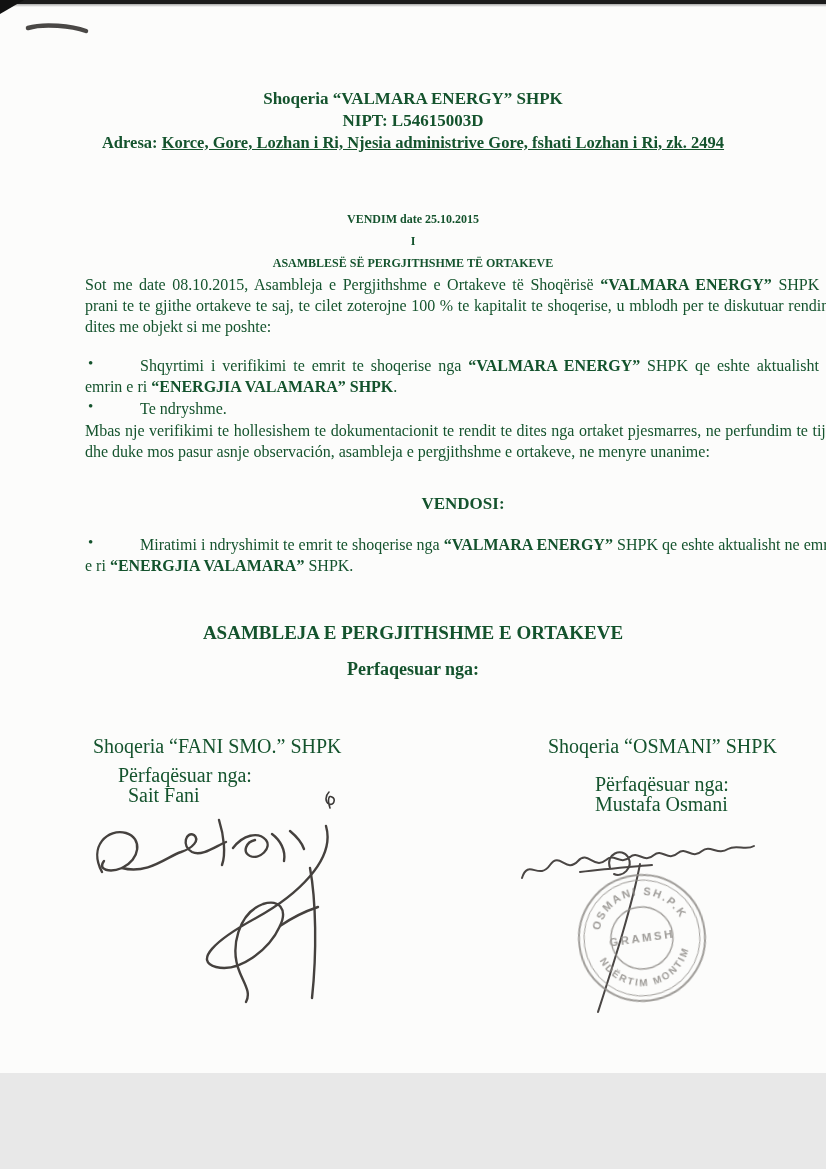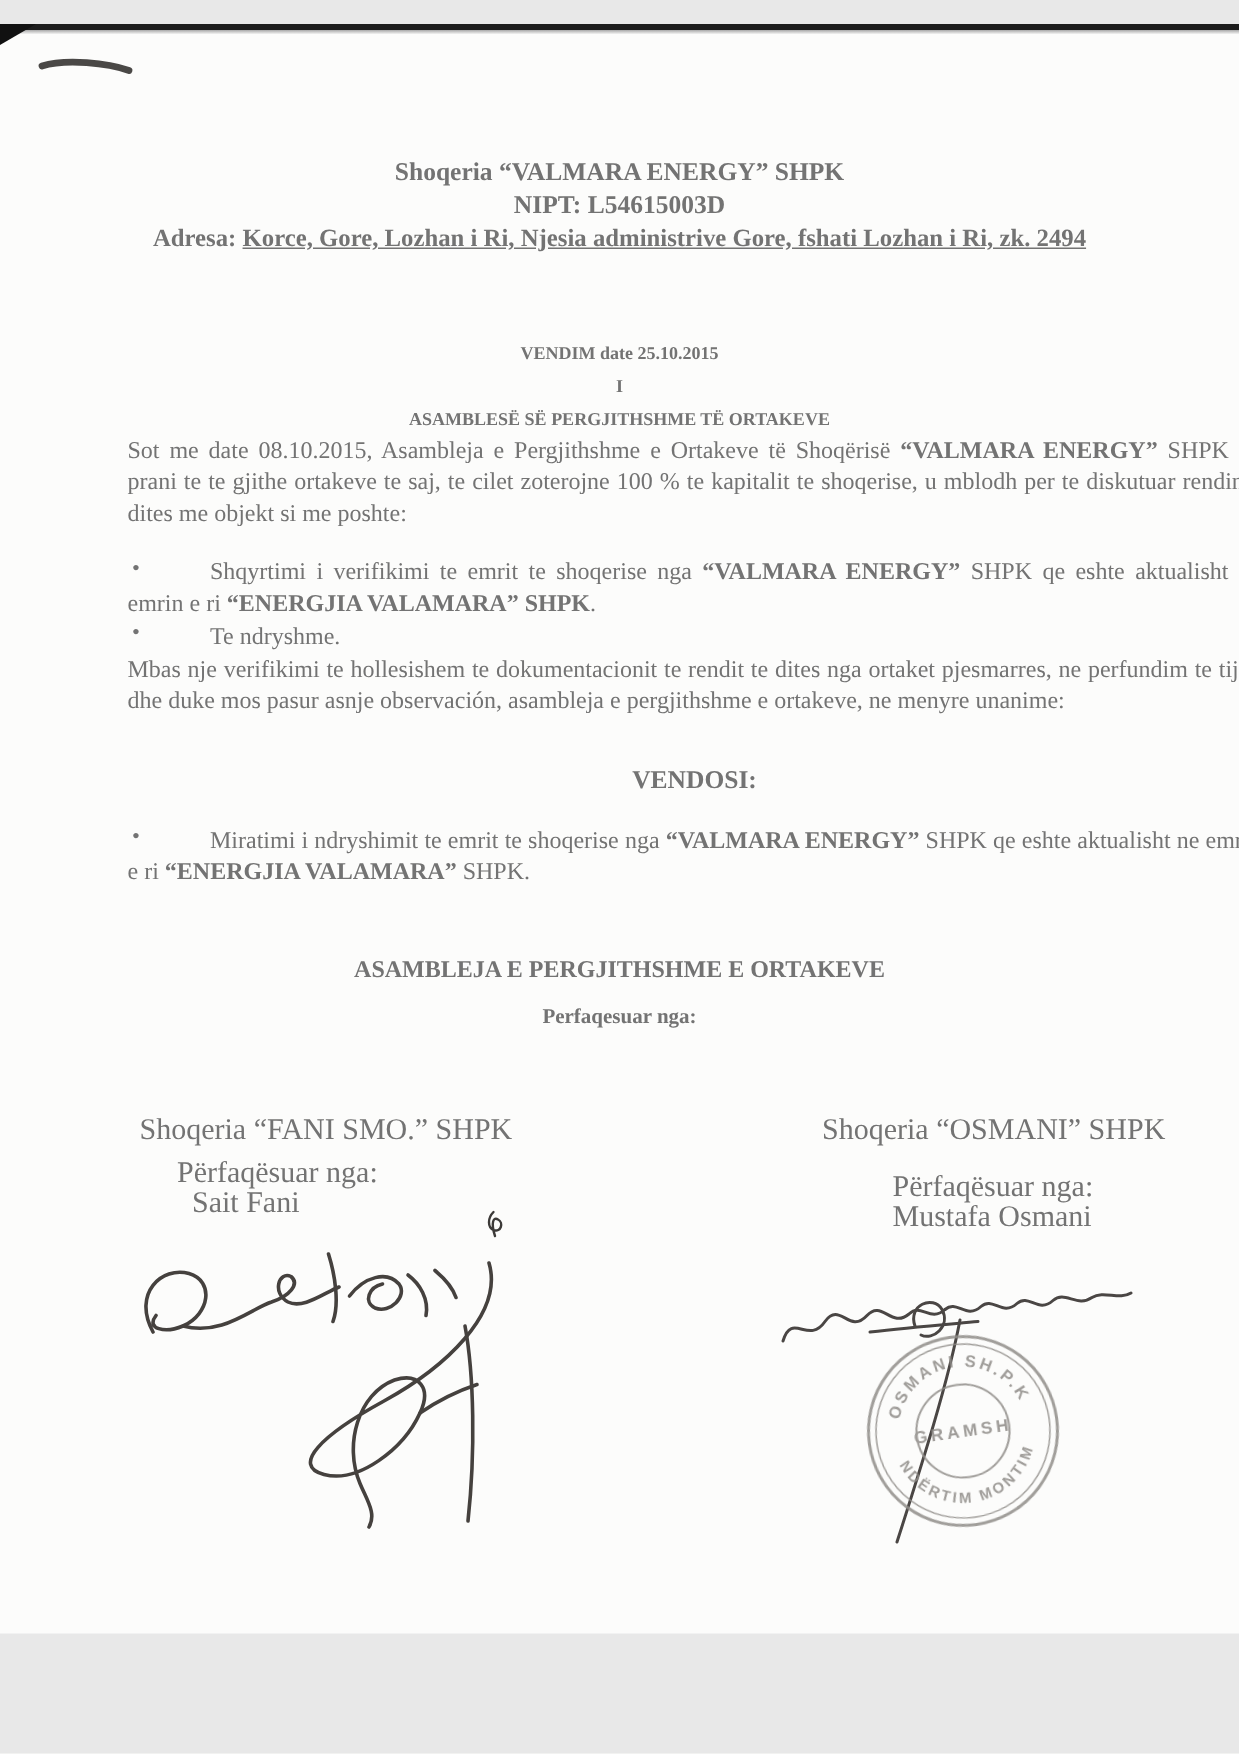--- a/index.html
+++ b/index.html
@@ -1,20 +1,20 @@
 <!DOCTYPE html>
 <html><head>
 <meta charset="utf-8">
 <style>
   html,body{margin:0;padding:0;background:#e8e8e8;}
   .page{
-    position:relative;width:826px;height:1073px;margin:16px auto;
+    position:relative;width:826px;height:1073px;margin:0 auto;
     background:#fcfcfb;overflow:hidden;
     font-family:"Liberation Serif", serif;
-    color:#737373;
+    color:#14532d;
   }
   
   .top-edge{position:absolute;top:0;left:0;width:826px;height:4px;background:#1c1c1c;}
   .top-edge-fade{position:absolute;top:4px;left:0;width:826px;height:3px;background:linear-gradient(#555,transparent);opacity:.5;}
   .corner-tl{position:absolute;top:0;left:0;width:0;height:0;border-top:14px solid #111;border-right:24px solid transparent;}
   .pen-stroke{position:absolute;top:16px;left:20px;}
   .bottom-dashes{position:absolute;top:1100px;left:45px;width:776px;border-top:2px dashed #9c9c9c;opacity:.5;}
   
   .doc-header{padding-top:88px;text-align:center;font-weight:bold;font-size:17px;line-height:22px;}
   .doc-header .addr{font-size:16.5px;}
@@ -25,22 +25,22 @@
   .col{margin-left:85px;width:756px;}
   p.body{font-size:16px;line-height:21px;text-align:justify;margin:0;}
   .intro{margin-top:24px;}
   .bullets{margin-top:18px;}
   .bullet-item{position:relative;margin:0 0 1px 0;}
   .bullet-item p{text-indent:55px;}
   .bullet-dot{position:absolute;left:3px;top:0;text-indent:0;font-size:15px;}
   .delib{margin-top:18px;}
   .vendosi{margin-top:32px;text-align:center;font-weight:bold;font-size:17px;}
   .decision-list{margin-top:20px;}
-  .assembly-h{margin-top:46px;text-align:center;font-weight:bold;font-size:16px;}
-  .repr-h{margin-top:15px;text-align:center;font-weight:bold;font-size:14px;}
+  .assembly-h{margin-top:46px;text-align:center;font-weight:bold;font-size:19px;}
+  .repr-h{margin-top:15px;text-align:center;font-weight:bold;font-size:18px;}
   b{font-weight:bold;}
   
   .signers{position:relative;margin-top:52px;height:120px;}
   .signer{position:absolute;top:4px;font-weight:normal;font-size:20px;line-height:20px;}
   .signer.left{left:93px;}
   .signer.right{left:548px;}
   .signer .company{white-space:nowrap;}
   .signer.left .rep{margin:9px 0 0 25px;}
   .signer.left .name{margin-left:35px;}
   .signer.right .rep{margin:18px 0 0 47px;}

